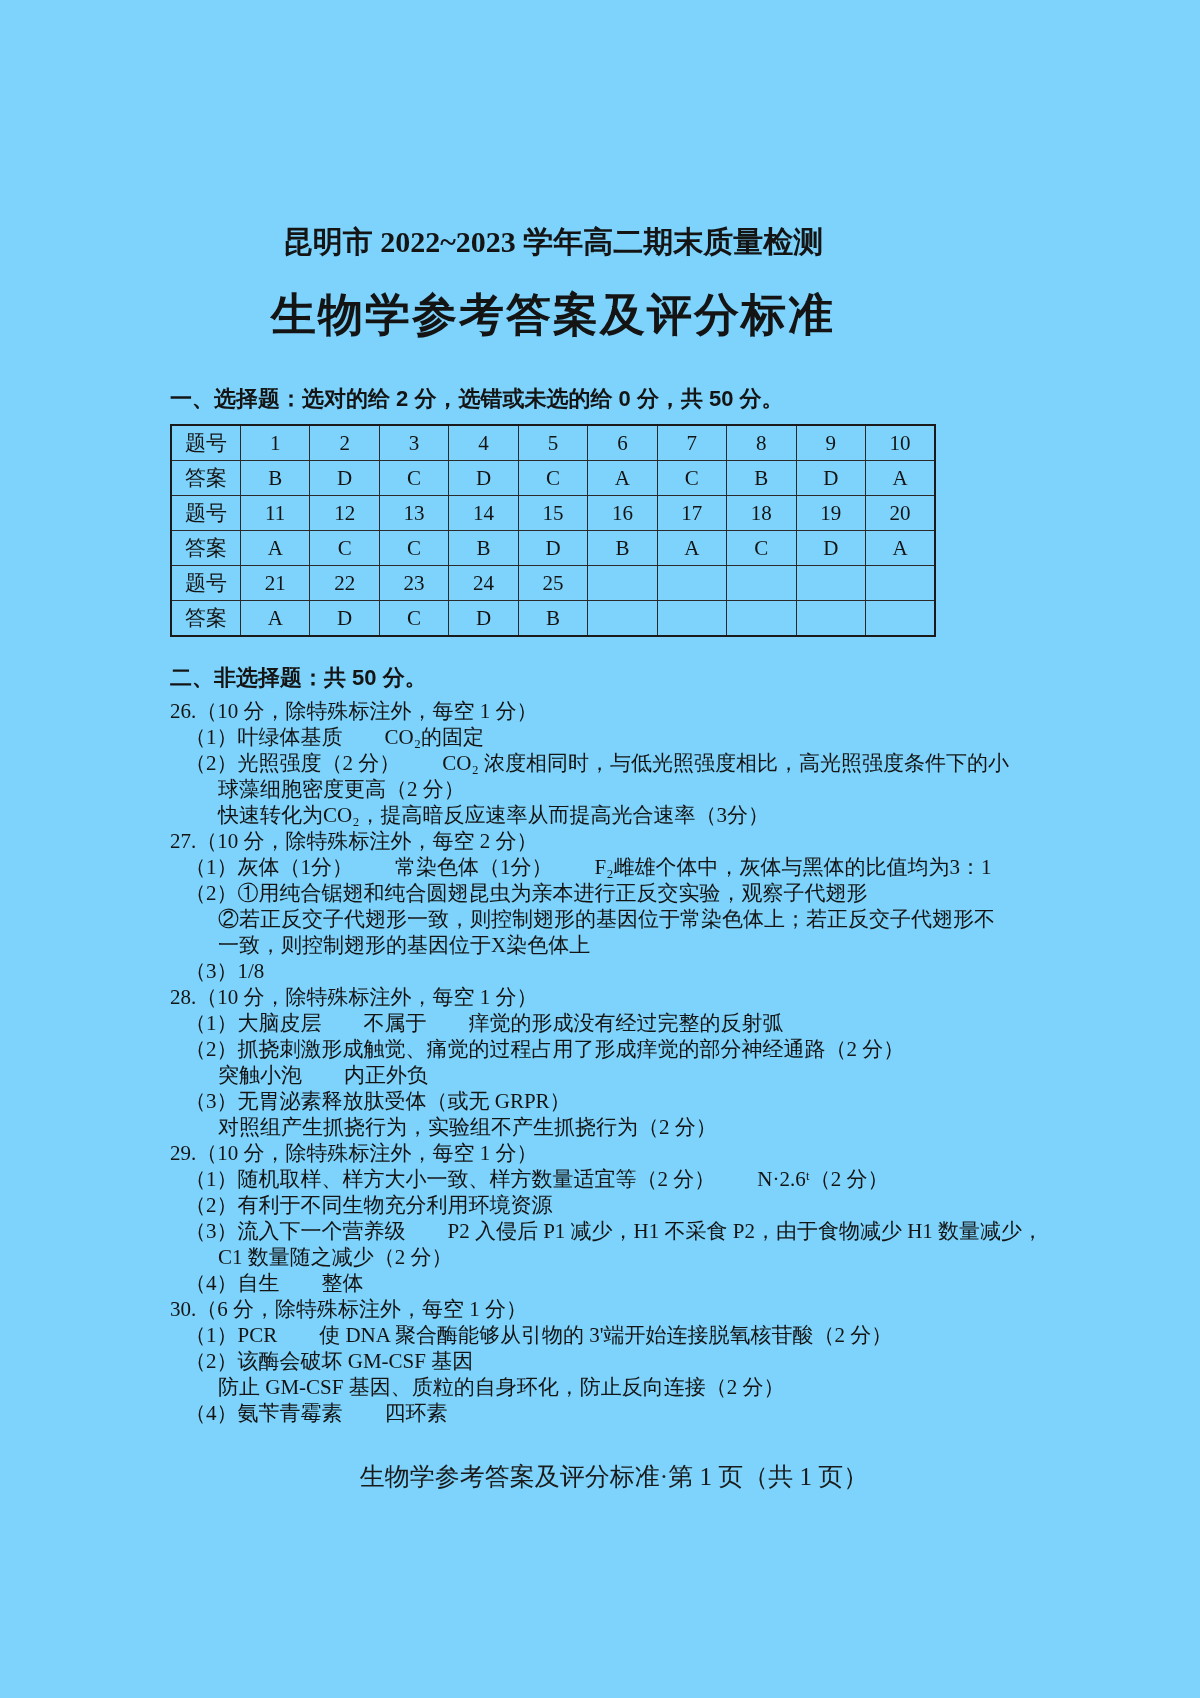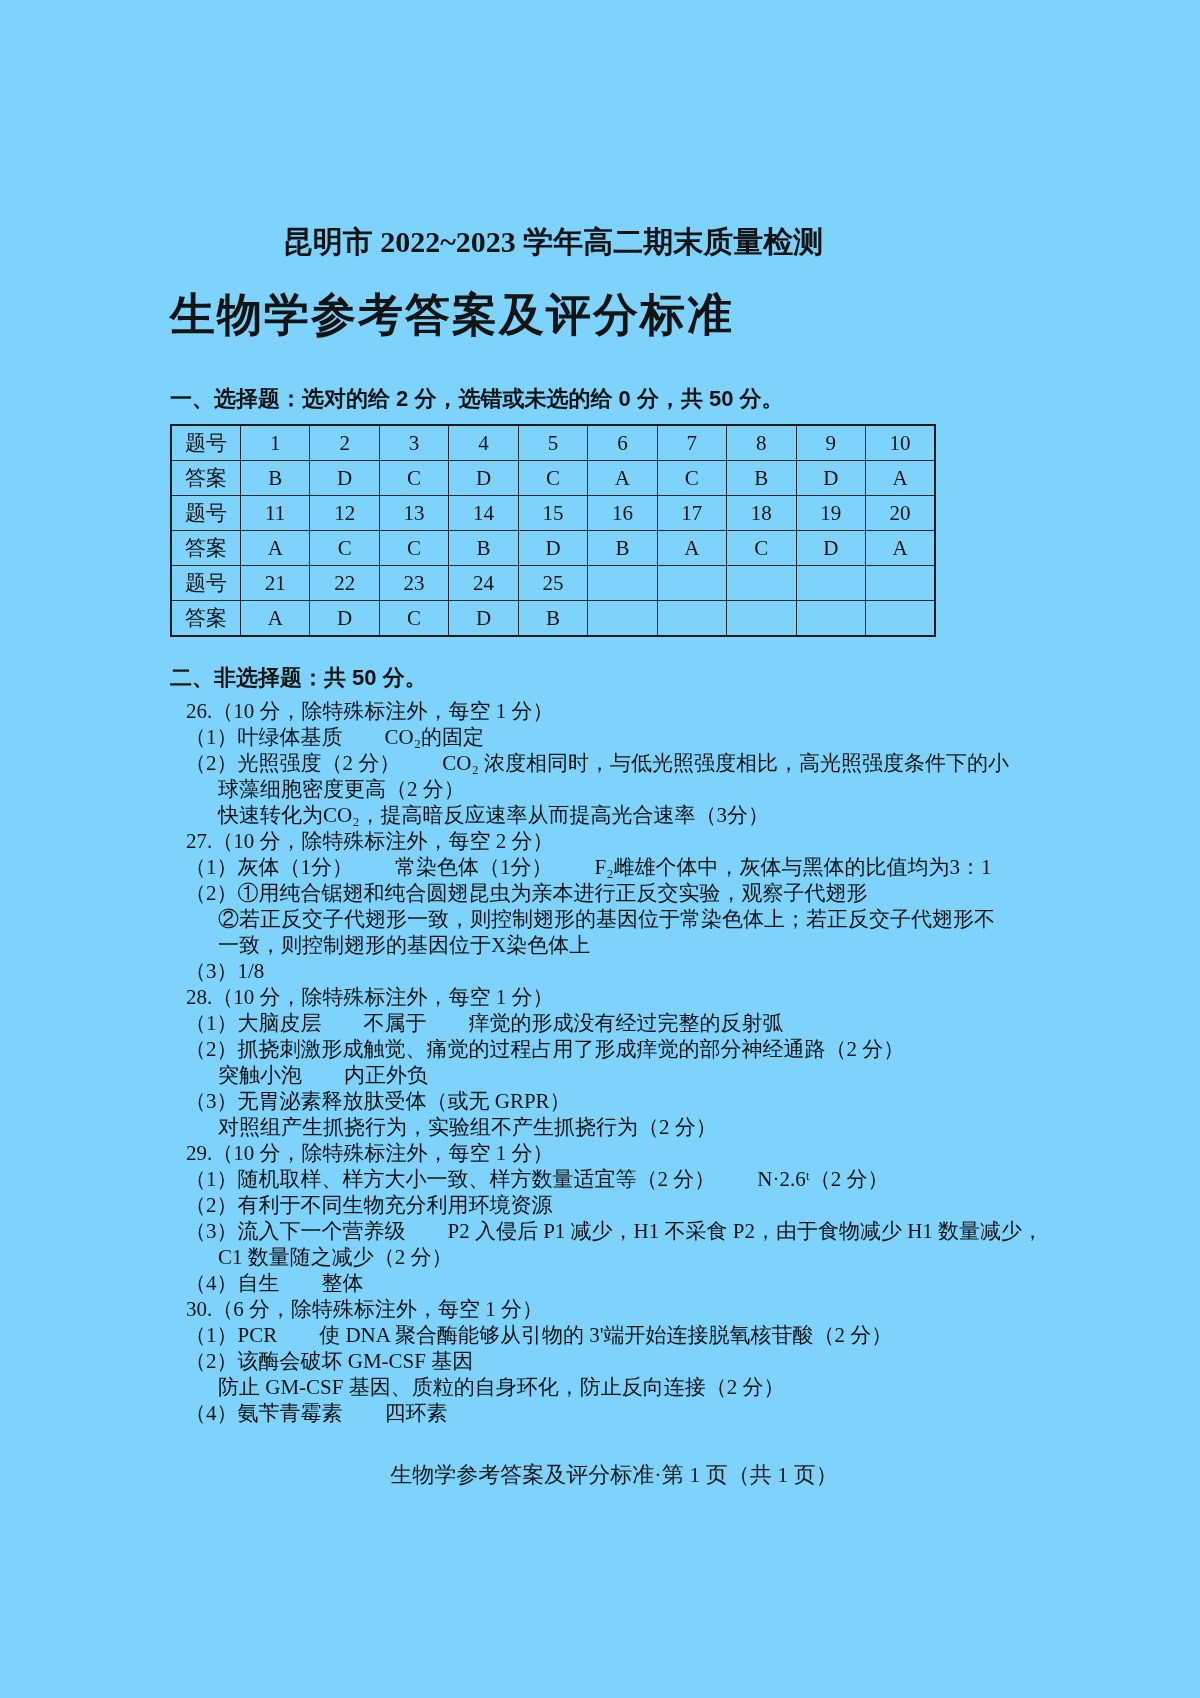--- a/index.html
+++ b/index.html
@@ -4,38 +4,38 @@
 <style>
   html,body{margin:0;padding:0;background:#e8e8e8;}
   .page{
     width:1200px;height:1698px;background:#7dd3fc;color:#141414;
     position:relative;box-sizing:border-box;
     padding:222px 264px 0 170px;
     font-family:"Liberation Serif","DejaVu Serif",serif;
     overflow:hidden;margin:0 auto;
   }
   .title1{text-align:center;font-weight:bold;font-size:30px;line-height:40px;}
-  .title2{text-align:left;font-weight:bold;font-size:45px;line-height:58px;margin-top:24px;letter-spacing:2px;}
+  .title2{text-align:center;font-weight:bold;font-size:45px;line-height:58px;margin-top:24px;letter-spacing:2px;}
   .sec-heading{
     font-family:"Liberation Sans","DejaVu Sans",sans-serif;
     font-weight:bold;font-size:22px;line-height:30px;margin-top:40px;white-space:nowrap;
   }
   table.answers{border-collapse:collapse;width:766px;margin-top:10px;table-layout:fixed;border:2px solid #1a1a1a;}
   table.answers td{
     border:1px solid #2a2a2a;height:34px;text-align:center;vertical-align:middle;
     font-size:21px;padding:0;overflow:hidden;
   }
   table.answers td.rowlab{width:68px;}
   .sec2-heading{margin-top:26px;}
   .lines{margin-top:5px;font-size:21px;line-height:26px;}
   .line{white-space:nowrap;}
-  .ind0{margin-left:16px;}
+  .ind0{margin-left:0;}
   .ind1{margin-left:15px;}
   .ind2{margin-left:48px;}
-  .footer{position:absolute;left:0;right:0;top:1460px;text-align:center;font-size:22px;color:#1a1a1a;padding-left:28px;}
+  .footer{position:absolute;left:0;right:0;top:1460px;text-align:center;font-size:25px;color:#1a1a1a;padding-left:28px;}
 </style>
 </head>
 <body>
 
 <div class="page">
 
   <div class="title1">昆明市 2022~2023 学年高二期末质量检测</div>
 
   <div class="title2">生物学参考答案及评分标准</div>
 

